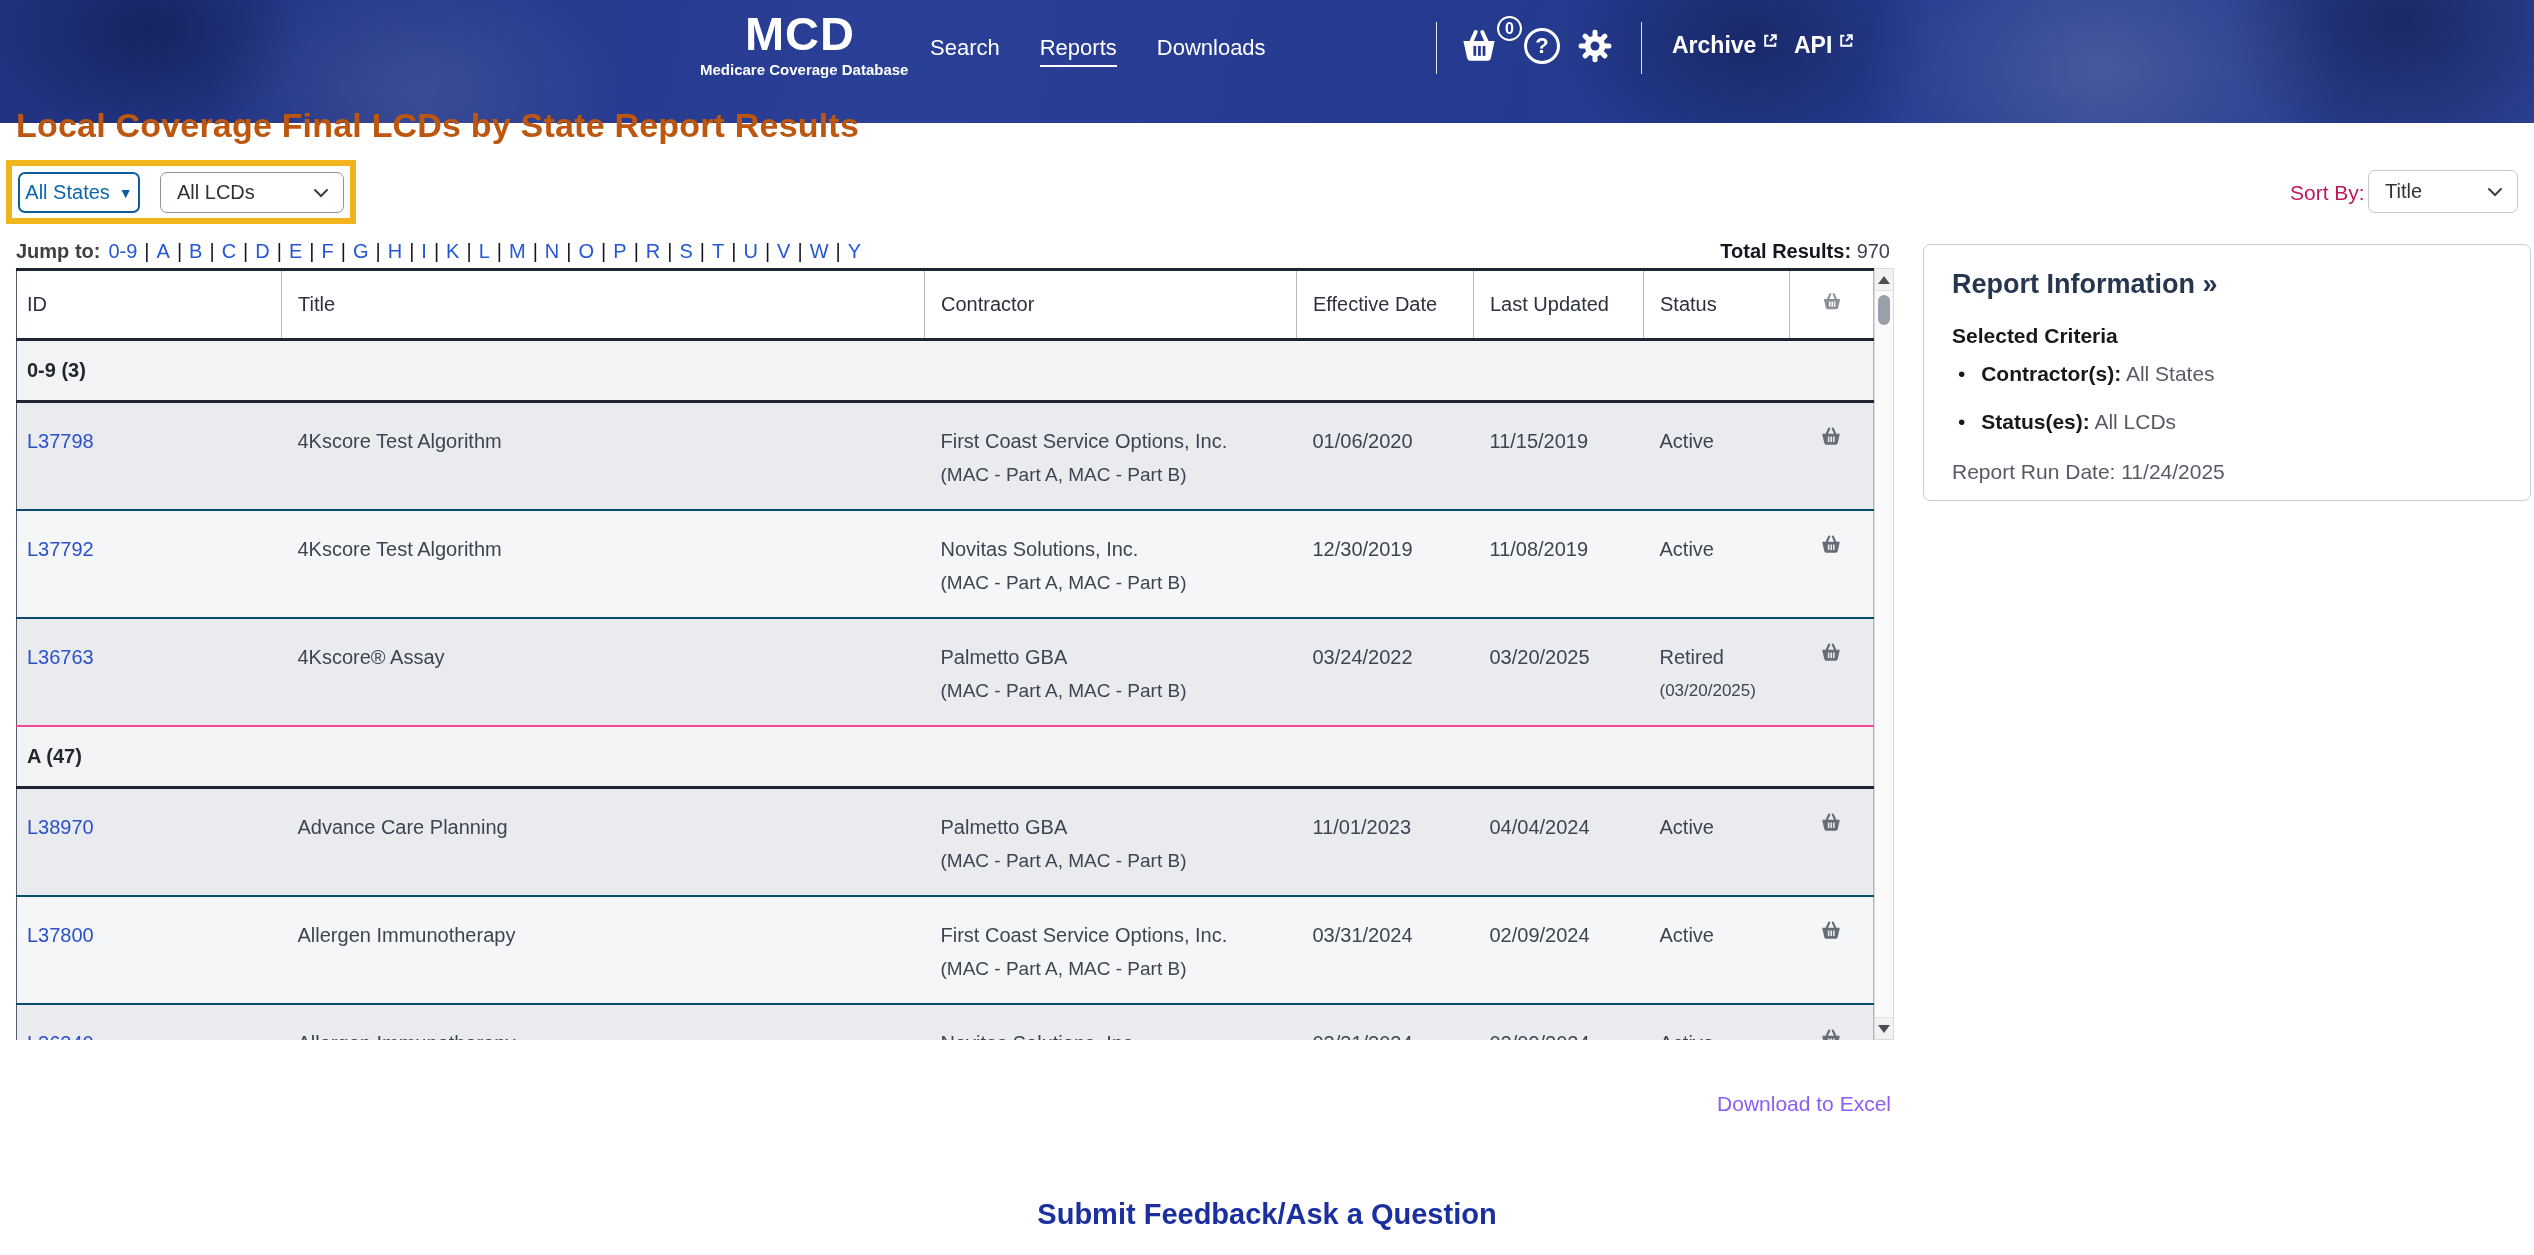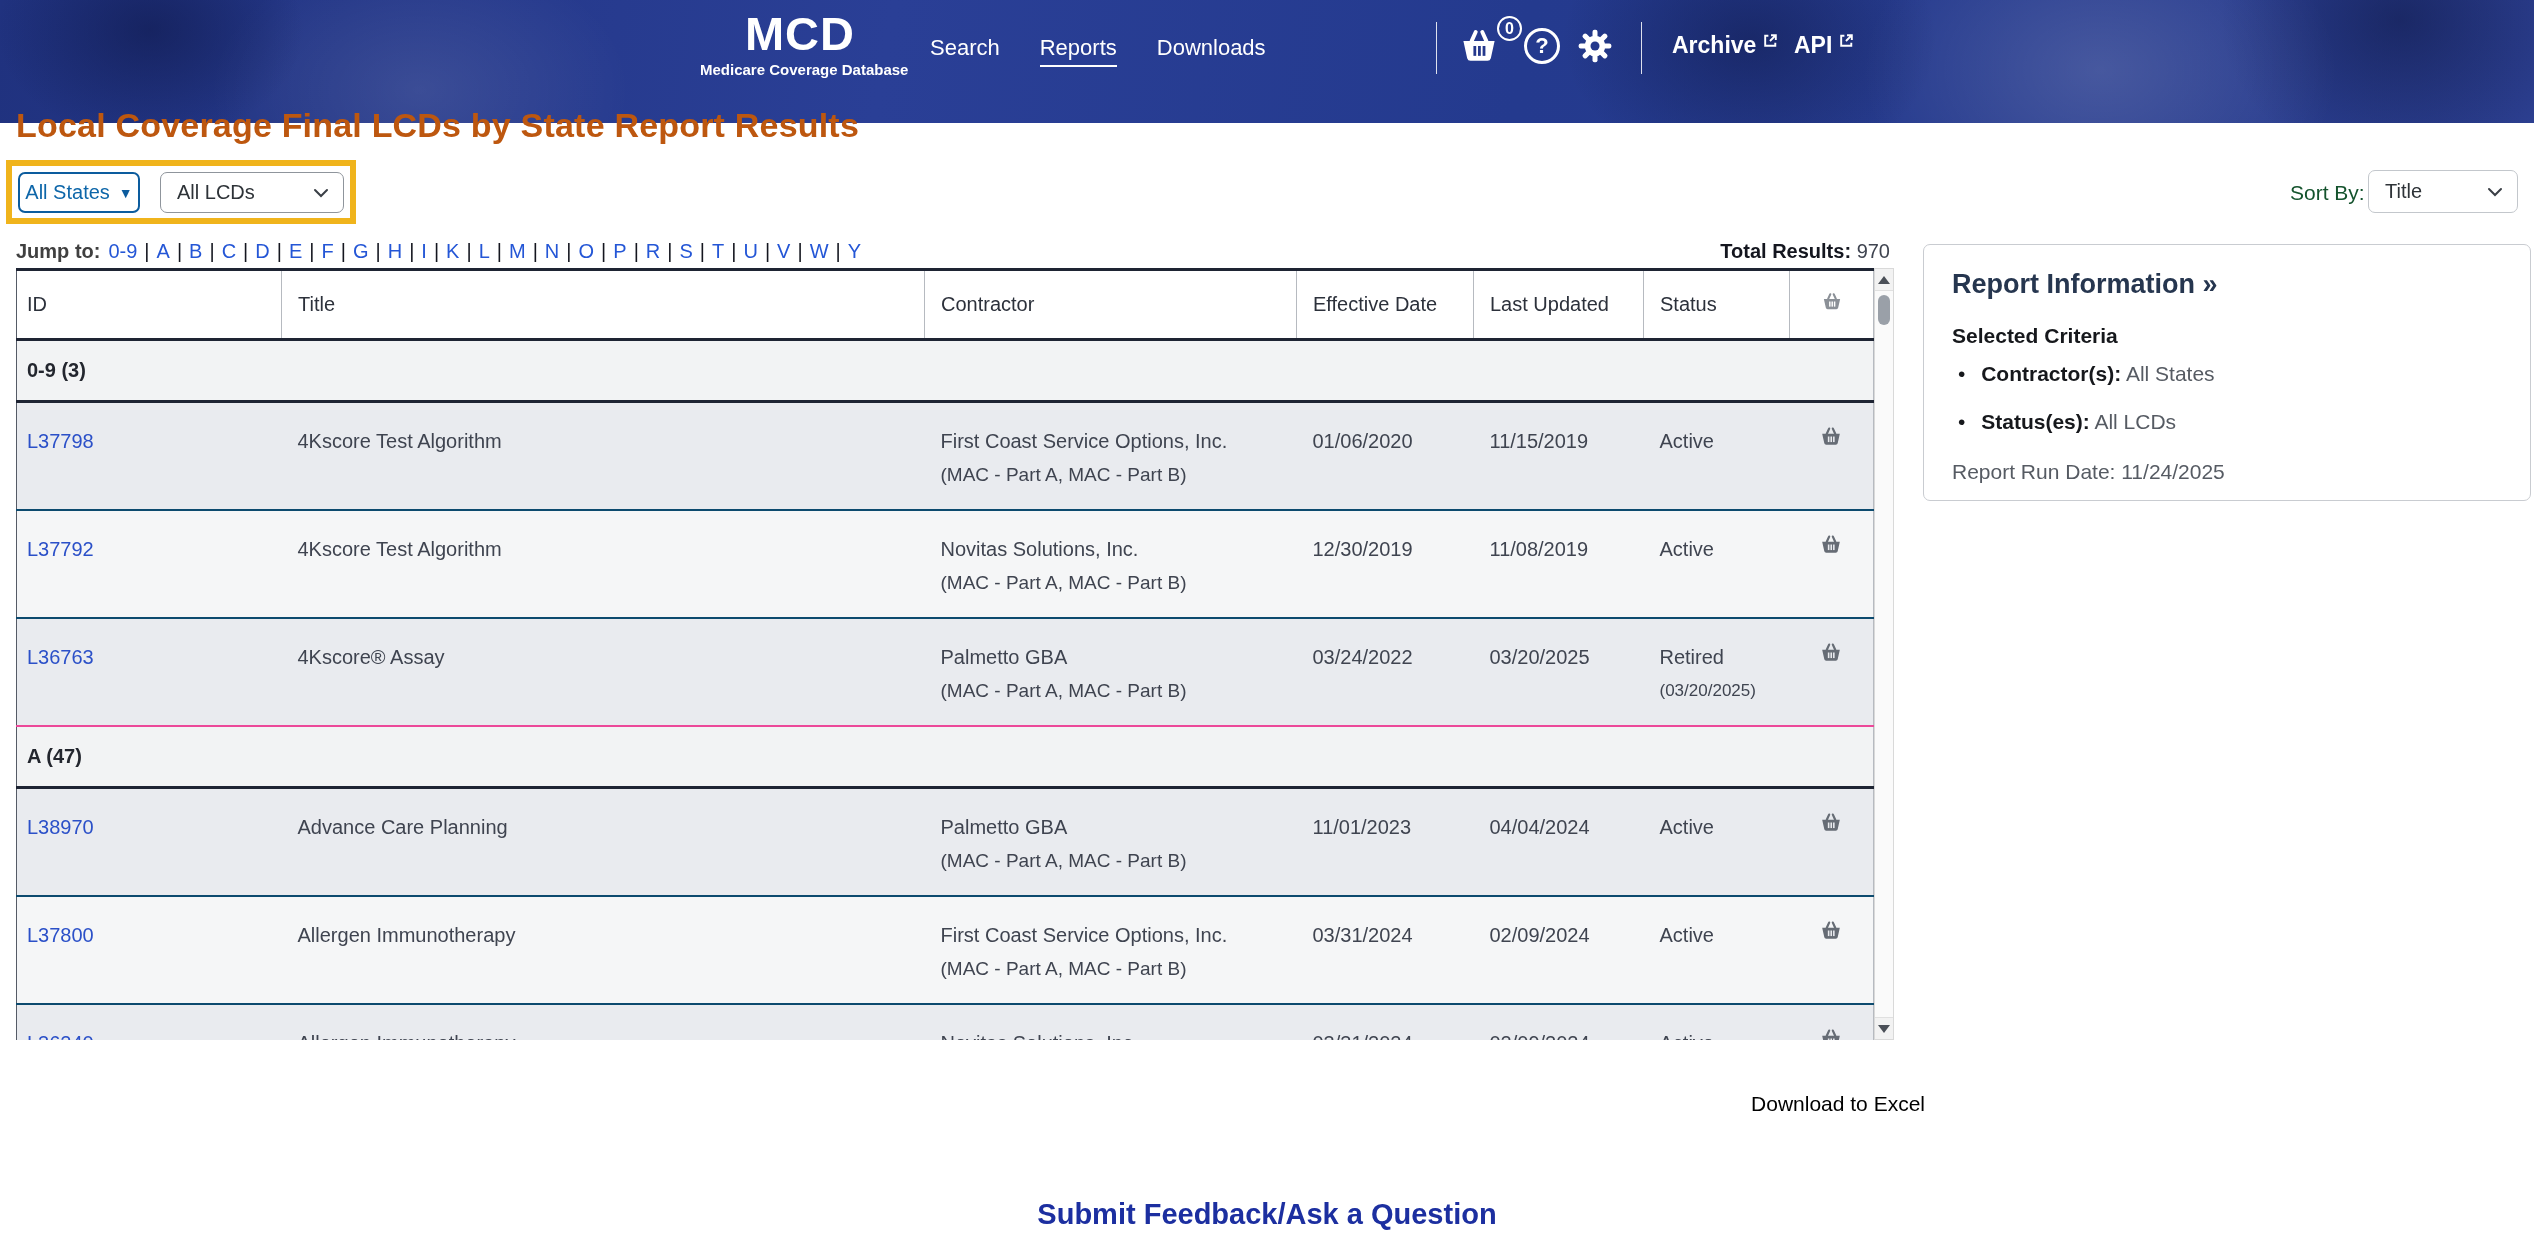--- a/index.html
+++ b/index.html
@@ -36,21 +36,21 @@
   
   .page-title { position:absolute; left:16px; top:106px; font-size:34px; font-weight:bold; color:#bd570f; letter-spacing:.2px; }
   .highlight-box { position:absolute; left:6px; top:160px; width:350px; height:64px; border:6px solid #f0b41c; }
   .states-btn { position:absolute; left:18px; top:172px; width:122px; height:41px; background:#fff;
     border:2px solid #0c5c9e; border-radius:7px; color:#0d66a9; font-size:20px;
     display:flex; align-items:center; justify-content:center; gap:9px; cursor:pointer; }
   .states-caret { font-size:14px; color:#0c5c9e; }
   .select-box { background:#fff; border:1px solid #8f959c; border-radius:7px; color:#2e3338; font-size:20px;
     display:flex; align-items:center; justify-content:space-between; padding:0 14px 0 16px; cursor:pointer; }
   .lcds-select { position:absolute; left:160px; top:172px; width:184px; height:41px; }
-  .sort-label { position:absolute; left:2290px; top:181px; font-size:21px; color:#14532d; }
+  .sort-label { position:absolute; left:2290px; top:181px; font-size:21px; color:#be185d; }
   .sort-select { position:absolute; left:2368px; top:170px; width:150px; height:43px; border-color:#c3c7cc; }
   .chev { width:16px; height:10px; }
 
   
   .jump-row { position:absolute; left:16px; top:240px; font-size:20px; white-space:nowrap; }
   .jump-label { font-weight:bold; color:#404040; margin-right:8px; }
   .jump-link { color:#2456d6; cursor:pointer; text-decoration:none; }
   .jump-sep { color:#14161f; margin:0 7px; }
   .total-results { position:absolute; right:644px; top:240px; font-size:20px; }
   .total-results b { color:#14161f; }
@@ -89,21 +89,21 @@
   .report-panel { position:absolute; left:1923px; top:244px; width:608px; height:257px; border:1px solid #c9ccd1; border-radius:7px; padding:24px 28px; background:#fff; }
   .report-heading { font-size:27px; font-weight:bold; color:#26364f; cursor:pointer; }
   .criteria-heading { margin-top:24px; font-size:21px; font-weight:bold; color:#16181c; }
   .criteria-list { list-style:none; margin-top:14px; }
   .criteria-list li { font-size:21px; margin-bottom:24px; color:#565b63; }
   .criteria-bullet { color:#16181c; margin:0 10px 0 6px; }
   .criteria-label { font-weight:bold; color:#16181c; }
   .run-date { font-size:21px; color:#565b63; margin-top:26px; }
 
   
-  .download-link { position:absolute; right:609px; top:1092px; font-size:21px; color:#000000; cursor:pointer; text-decoration:none; }
+  .download-link { position:absolute; right:643px; top:1092px; font-size:21px; color:#8b5cf6; cursor:pointer; text-decoration:none; }
   .feedback-link { position:absolute; left:0; top:1198px; width:100%; text-align:center; font-size:29px; font-weight:bold; color:#1c2fa0; cursor:pointer; }
 </style>
 </head>
 <body>
 
 <div class="page">
 
   <div class="header">
     <div class="header-bg"></div>
 

